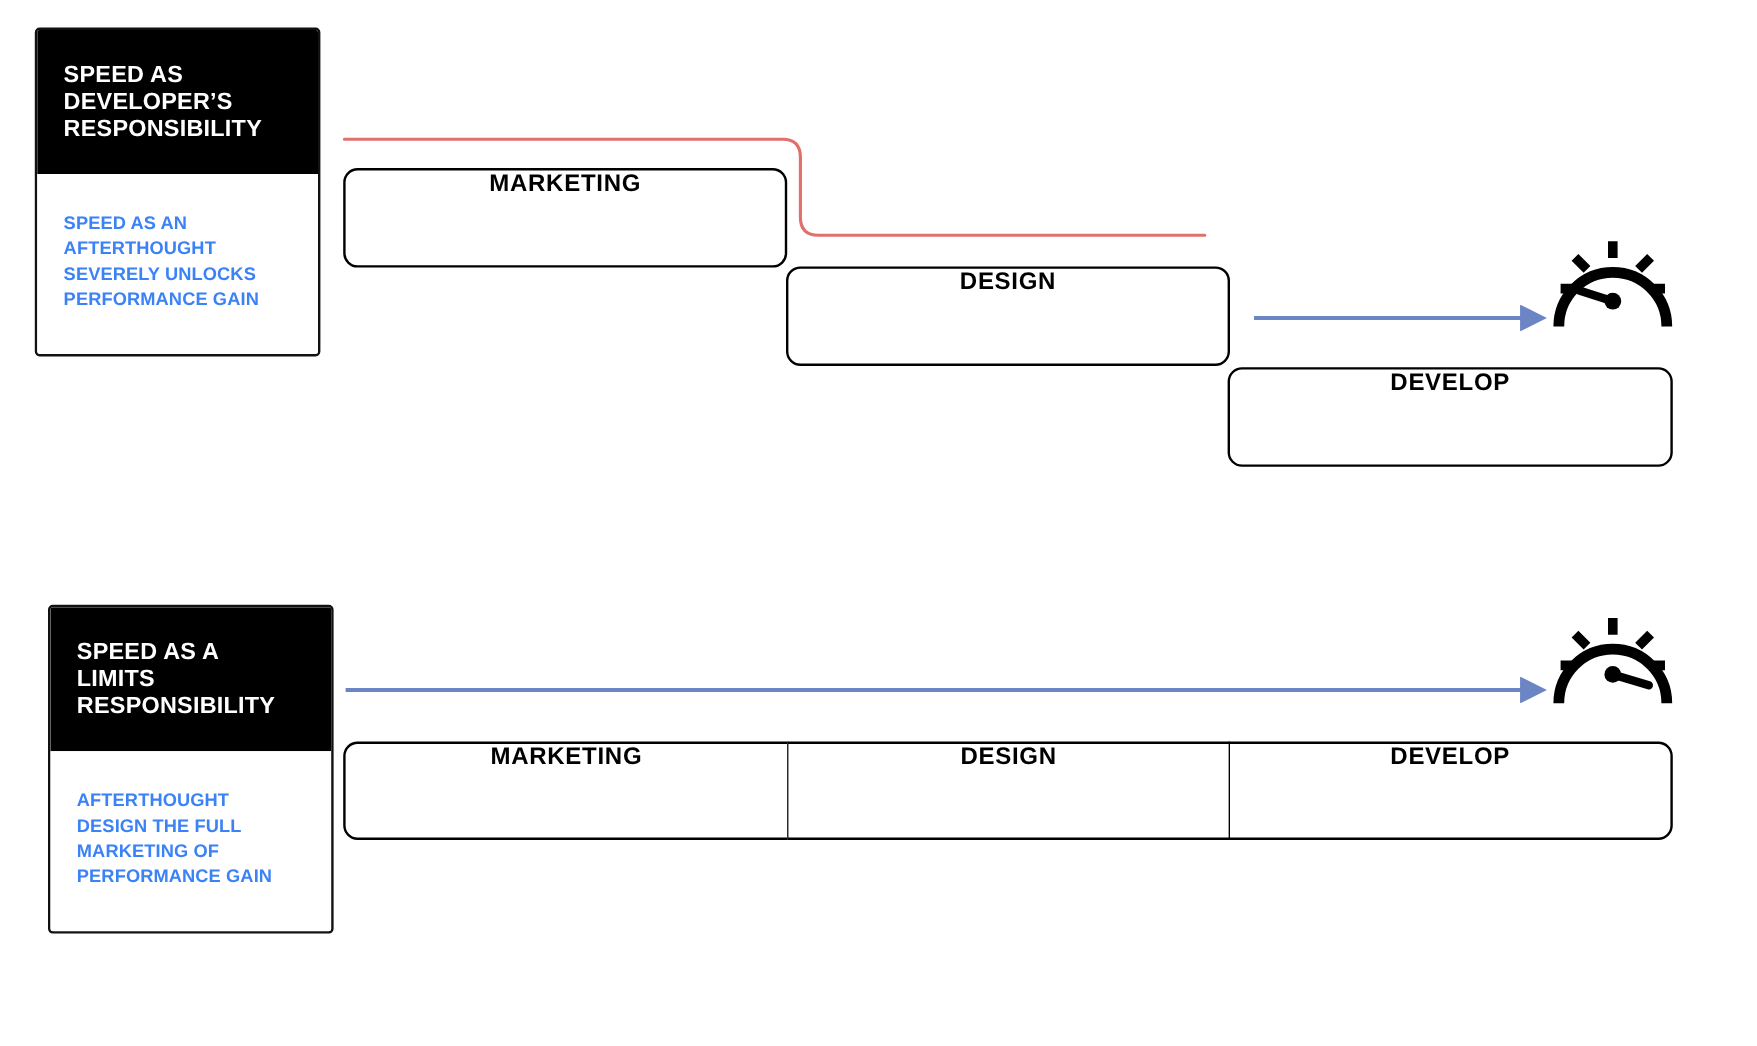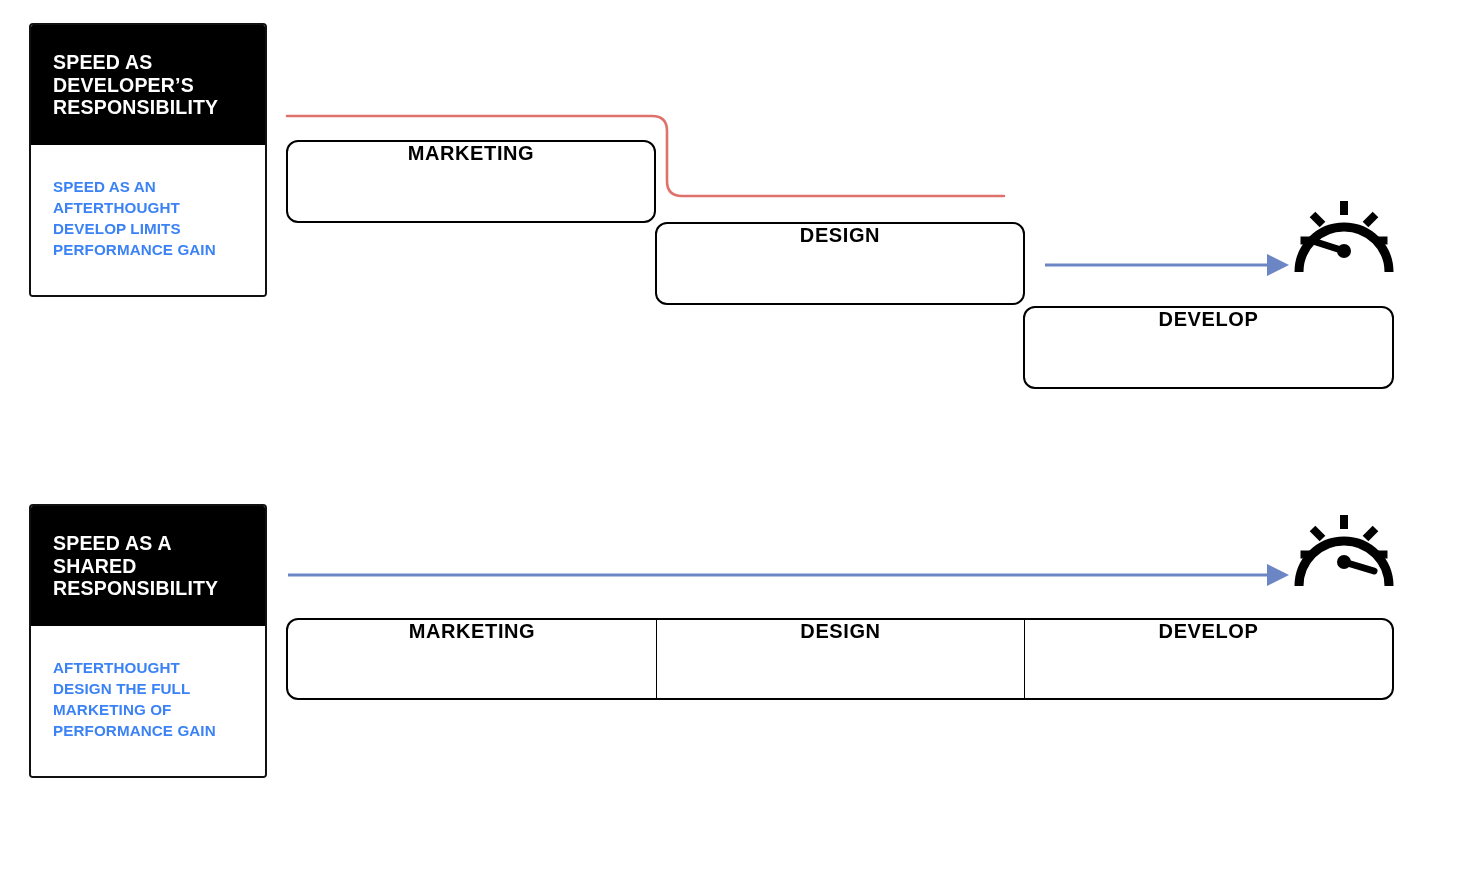--- a/index.html
+++ b/index.html
@@ -46,21 +46,21 @@
   }
   .card-body .line {
     font-size: 15.2px;
     font-weight: bold;
     letter-spacing: 0.1px;
     line-height: 1.38;
     white-space: pre;
   }
 
   #card-top    { left: 29px; top: 23px; }
-  #card-bottom { left: 29px; top: 504px; }
+  #card-bottom { left: 40px; top: 504px; }
 
   
   .phase-box {
     position: absolute;
     border: 2.5px solid #000000;
     border-radius: 12px;
     background: #ffffff;
     display: flex;
     justify-content: center;
   }
@@ -108,21 +108,21 @@
 
   <div class="label-card" id="card-top">
     <div class="card-head">
       <div class="line">SPEED AS</div>
       <div class="line">DEVELOPER’S</div>
       <div class="line">RESPONSIBILITY</div>
     </div>
     <div class="card-body">
       <div class="line">SPEED AS AN</div>
       <div class="line">AFTERTHOUGHT</div>
-      <div class="line">DEVELOP LIMITS</div>
+      <div class="line">SEVERELY UNLOCKS</div>
       <div class="line">PERFORMANCE GAIN</div>
     </div>
   </div>
 
   <svg class="overlay" id="overlay-top" viewBox="0 0 1464 872">
     <defs>
       <marker id="arrowhead-blue" markerWidth="7" markerHeight="7" refX="0.4" refY="3.5" orient="auto" markerUnits="strokeWidth">
         <path d="M 0 0 L 7 3.5 L 0 7 z" fill="#6C85C4"></path>
       </marker>
     </defs>
@@ -158,21 +158,21 @@
       </g>
 
       <line x1="56" y1="59" x2="28" y2="50" stroke="#000000" stroke-width="7" stroke-linecap="round"></line>
       <circle cx="56" cy="59" r="7" fill="#000000"></circle>
     </svg>
   </div>
 
   <div class="label-card" id="card-bottom">
     <div class="card-head">
       <div class="line">SPEED AS A</div>
-      <div class="line">SHARED</div>
+      <div class="line">LIMITS</div>
       <div class="line">RESPONSIBILITY</div>
     </div>
     <div class="card-body">
       <div class="line">AFTERTHOUGHT</div>
       <div class="line">DESIGN THE FULL</div>
       <div class="line">MARKETING OF</div>
       <div class="line">PERFORMANCE GAIN</div>
     </div>
   </div>
 

